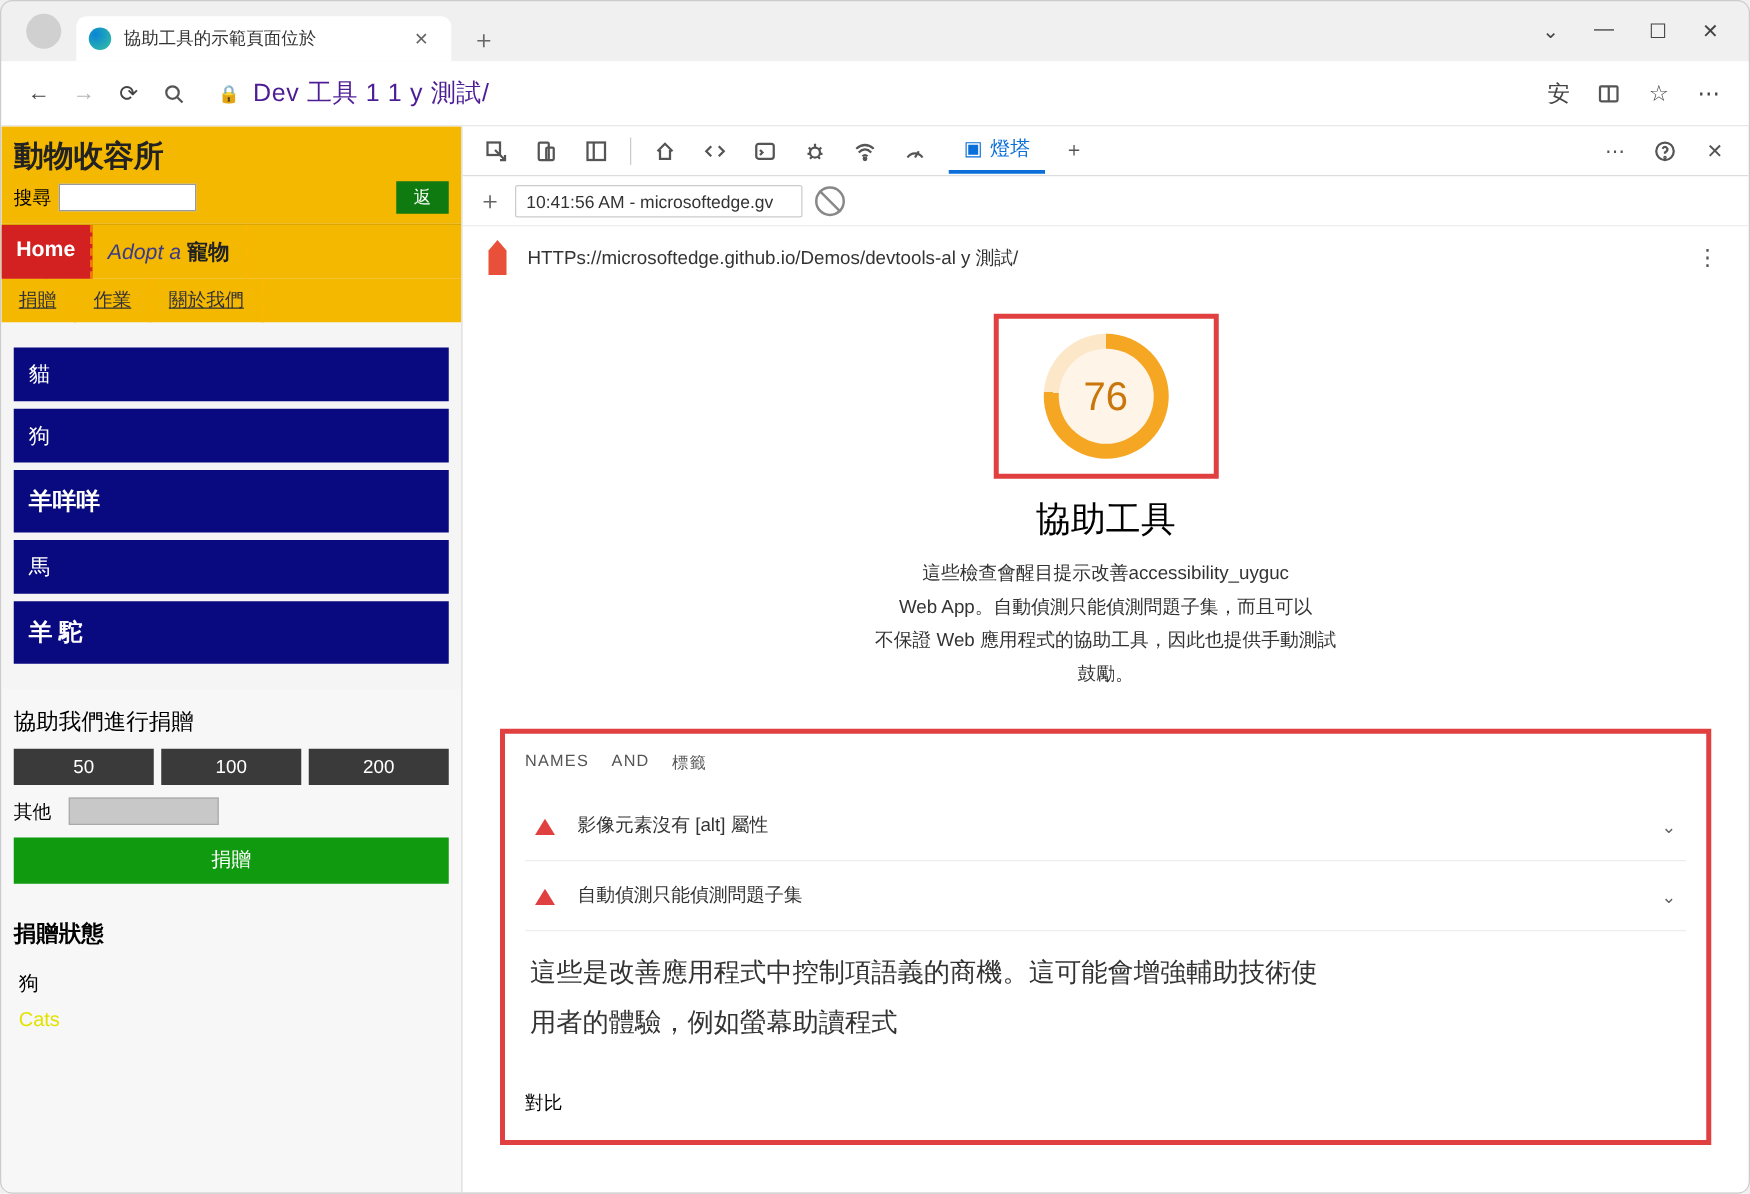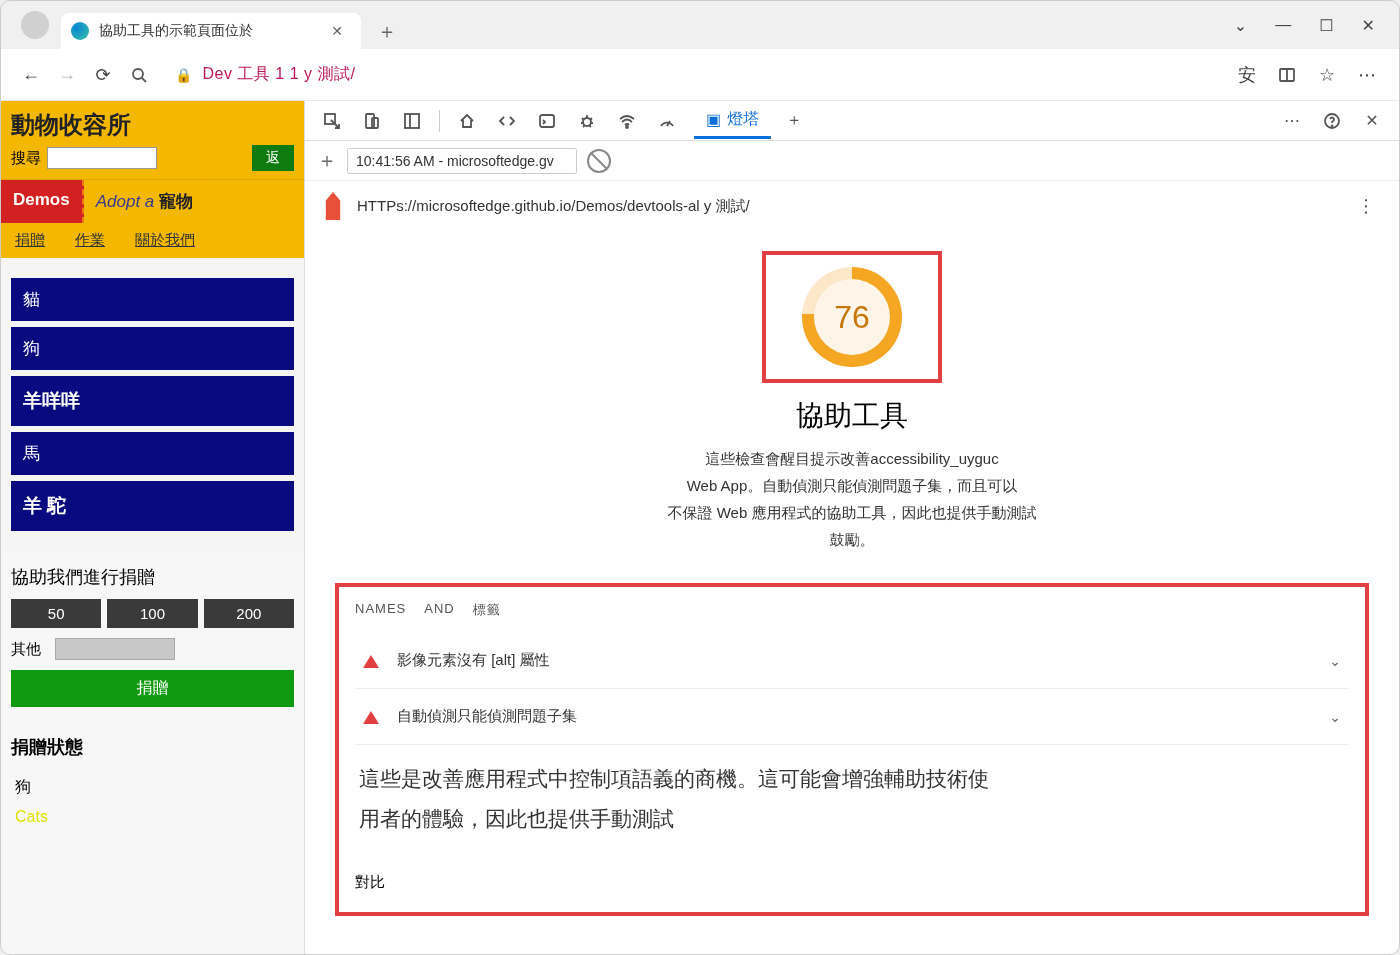--- a/index.html
+++ b/index.html
@@ -14,26 +14,26 @@
 .tab-close { margin-left: auto; font-size: 14px; color: #666; padding: 0 4px; }
 .newtab { margin-left: 8px; font-size: 20px; color: #666; padding: 4px 8px; margin-top: 12px; }
 .winctrl { margin-left: auto; display: flex; gap: 28px; padding-right: 16px; }
 .winctrl span { font-size: 16px; color: #444; }
 
 
 .toolbar { height: 52px; background: #fff; display: flex; align-items: center; padding: 0 12px; border-bottom: 1px solid #e8e8e8; }
 .toolbar .ico { width: 36px; height: 36px; display: flex; align-items: center; justify-content: center; font-size: 18px; color: #444; }
 .addrbar { flex: 1; margin: 0 8px; display: flex; align-items: center; height: 34px; }
 .addrbar .lock { font-size: 14px; color: #666; margin: 0 10px; }
-.addrbar .url { font-size: 16px; color: #be185d; letter-spacing: 0.5px; }
+.addrbar .url { font-size: 20px; color: #4c1d95; letter-spacing: 0.5px; }
 .toolbar .rico { width: 40px; height: 36px; display: flex; align-items: center; justify-content: center; font-size: 18px; color: #444; }
 
 
 .main { flex: 1; display: flex; overflow: hidden; }
-.page { width: 304px; background: #f7f7f7; overflow-y: auto; position: relative; border-right: 1px solid #ddd; }
+.page { width: 369px; background: #f7f7f7; overflow-y: auto; position: relative; border-right: 1px solid #ddd; }
 .page::-webkit-scrollbar { width: 16px; }
 .page::-webkit-scrollbar-thumb { background: #555; border-radius: 8px; }
 .page::-webkit-scrollbar-track { background: #e8e8e8; }
 
 .hdr { background: #f5b800; padding: 8px 10px; }
 .hdr h1 { font-size: 24px; color: #222; font-weight: 700; }
 .srow { display: flex; align-items: center; gap: 6px; margin-top: 4px; }
 .srow label { font-size: 15px; }
 .srow input { width: 110px; height: 22px; border: 1px solid #999; }
 .srow button { background: #0f7a0f; color: #fff; border: none; padding: 4px 14px; font-size: 14px; margin-left: auto; }
@@ -159,21 +159,21 @@
   <div class="page">
     <div class="hdr">
       <h1>動物收容所</h1>
       <div class="srow">
         <label>搜尋</label>
         <input type="text" style="">
         <button>返</button>
       </div>
     </div>
     <div class="nav">
-      <a href="#" class="home">Demos</a>
+      <a href="#" class="home">Home</a>
       <a href="#" class="adopt"><span>Adopt a</span> <b style="color:#222;font-style:normal">寵物</b></a>
     </div>
     <div class="nav2">
       <a href="#">捐贈</a>
       <a href="#">作業</a>
       <a href="#">關於我們</a>
     </div>
     <div class="cats">
       <a href="#">貓</a>
       <a href="#">狗</a>
@@ -312,19 +312,19 @@
           <span class="txt">影像元素沒有 [alt] 屬性</span>
           <span class="chev">⌄</span>
         </div>
         <div class="audit-item">
           <div class="tri"></div>
           <span class="txt">自動偵測只能偵測問題子集</span>
           <span class="chev">⌄</span>
         </div>
         <div class="audit-desc">
           <div>這些是改善應用程式中控制項語義的商機。這可能會增強輔助技術使</div>
-          <div>用者的體驗，因此也提供手動測試</div>
+          <div>用者的體驗，例如螢幕助讀程式</div>
         </div>
         <div class="audit-sub">對比</div>
       </div>
     </div>
   </div>
 </div>
 
 </body></html>

